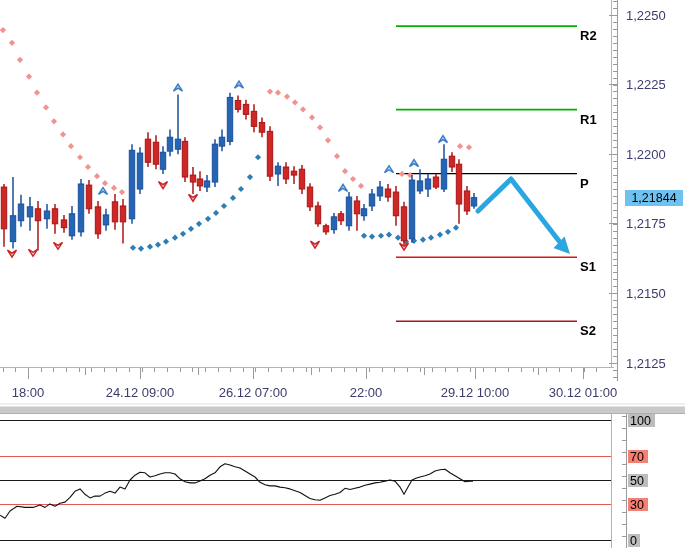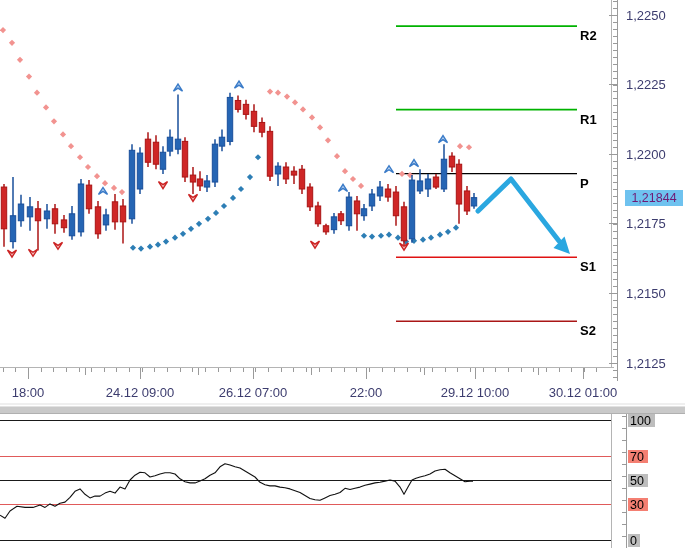--- a/index.html
+++ b/index.html
@@ -2,21 +2,21 @@
 <html><head>
 <meta charset="utf-8">
 <style>
   html,body{margin:0;padding:0;background:#fff;}
   #root{position:relative;width:685px;height:548px;background:#ffffff;overflow:hidden;
         font-family:"Liberation Sans","DejaVu Sans",sans-serif;}
   svg{position:absolute;left:0;top:0;}
   svg text{font-family:"Liberation Sans","DejaVu Sans",sans-serif;}
   #price-badge{position:absolute;left:625px;top:190px;width:58px;height:16px;
     display:flex;align-items:center;justify-content:center;
-    font-size:12.5px;color:#701a75;}
+    font-size:12.5px;color:#000000;}
   #splitter{position:absolute;left:0;top:406px;width:685px;height:6px;
     background:#c9c9c9;border-top:1px solid #e2e2e2;border-bottom:1px solid #b0b0b0;}
   #splitter-shine{position:absolute;left:0;top:403px;width:685px;height:2px;background:#efefef;}
 </style>
 </head>
 <body>
 
 <div id="root">
   <svg id="chart-svg" width="685" height="548" viewBox="0 0 685 548">
     <g id="g-axes" shape-rendering="crispEdges">

